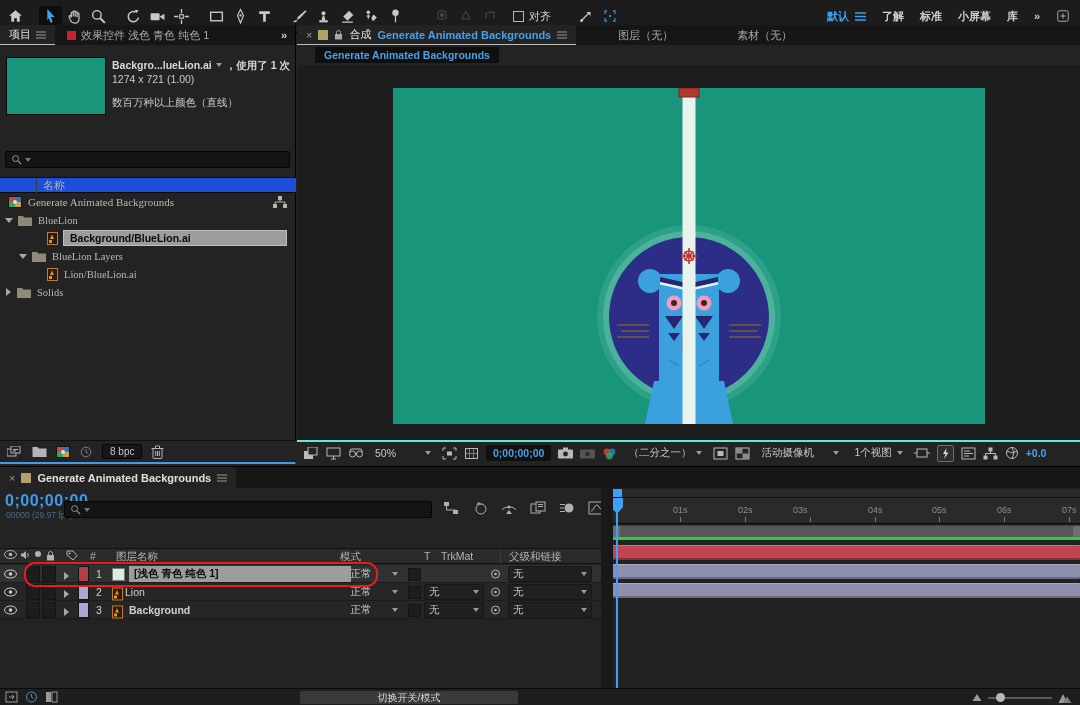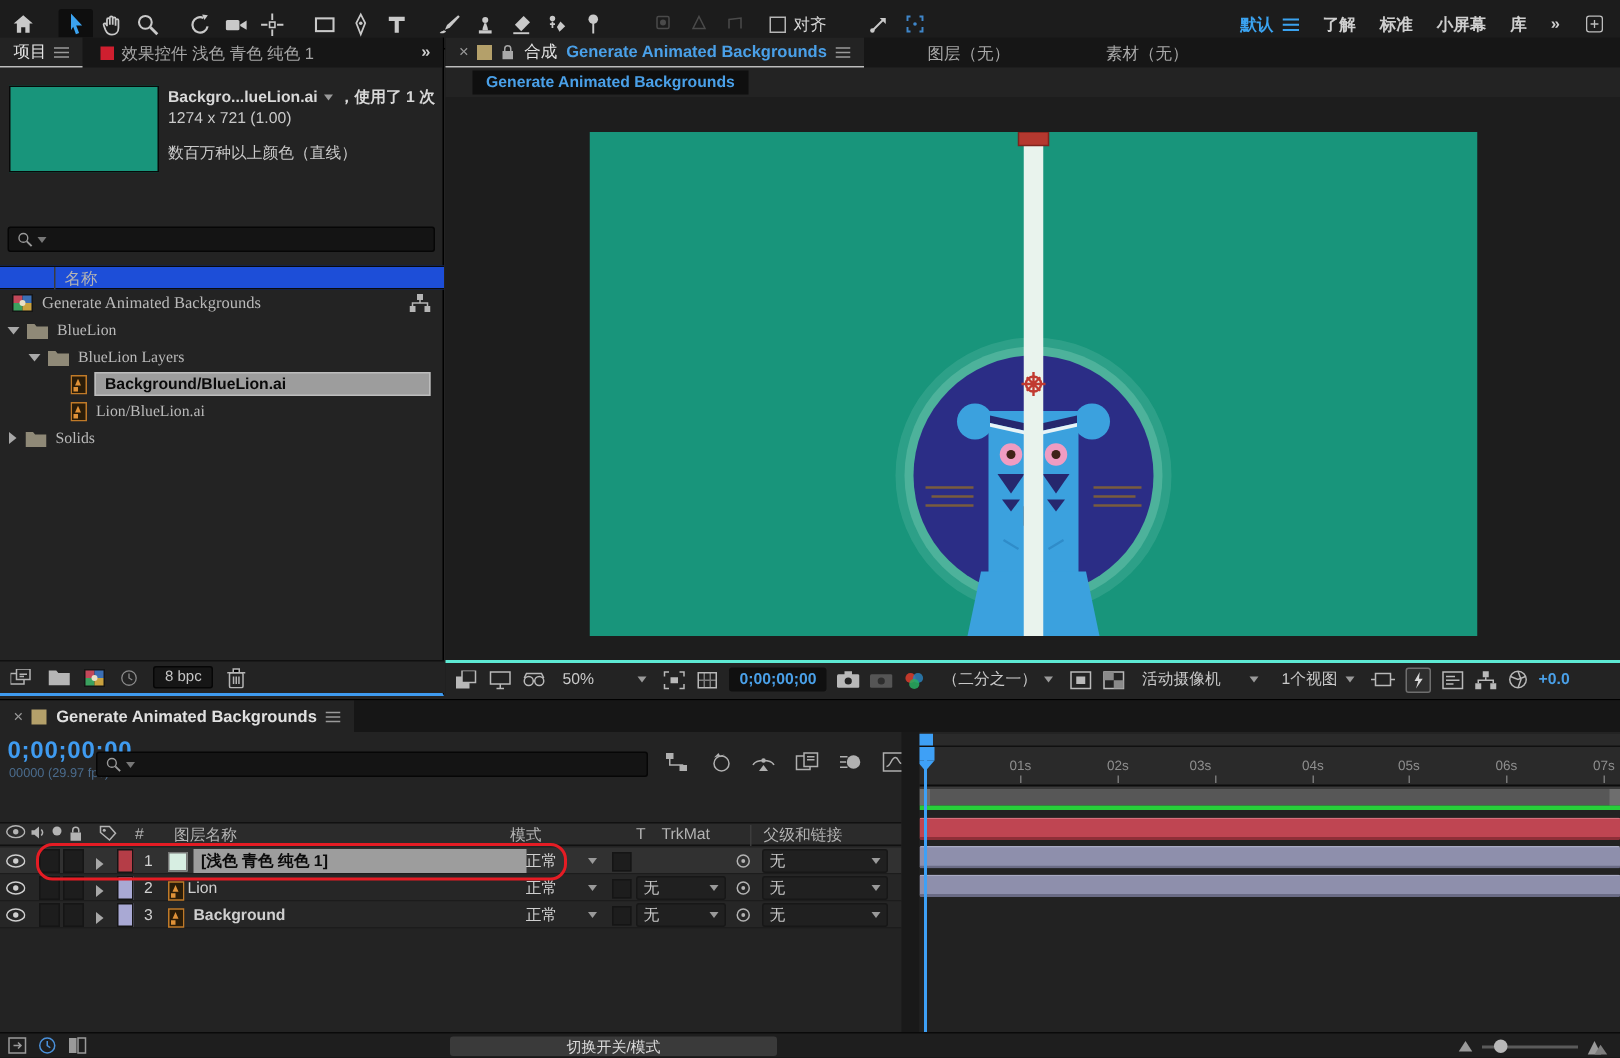--- a/index.html
+++ b/index.html
@@ -311,35 +311,35 @@
         </svg>
       </div>
       <div class="trow">
         <span class="tw-open" style="margin-left:5px"></span>
         <svg width="14" height="11" viewBox="0 0 14 11" style="margin-left:5px">
             <path d="M0 1h5l1.4 1.6H14V11H0z" fill="#8f8977"></path>
           </svg>
         <span style="margin-left:6px;font-family:'Liberation Serif','DejaVu Serif',serif">BlueLion</span>
       </div>
       <div class="trow">
-        <span class="tw-open" style="margin-left:19px"></span>
-        <svg width="14" height="11" viewBox="0 0 14 11" style="margin-left:5px">
-            <path d="M0 1h5l1.4 1.6H14V11H0z" fill="#8f8977"></path>
-          </svg>
-        <span style="margin-left:6px;font-family:'Liberation Serif','DejaVu Serif',serif">BlueLion Layers</span>
-      </div>
-      <div class="trow">
         <svg width="11" height="13" viewBox="0 0 11 13" style="margin-left:47px">
             <rect x=".5" y=".5" width="10" height="12" fill="#2a1c08" stroke="#c07a28"></rect>
             <rect x="2" y="8" width="3" height="3" fill="#e09238"></rect>
             <path d="M5 2.5L7 7H3z" fill="#e09238"></path>
           </svg>
         <div class="sel-chip" style="margin-left:5px">
           <span>Background/BlueLion.ai</span>
         </div>
+      </div>
+      <div class="trow">
+        <span class="tw-open" style="margin-left:19px"></span>
+        <svg width="14" height="11" viewBox="0 0 14 11" style="margin-left:5px">
+            <path d="M0 1h5l1.4 1.6H14V11H0z" fill="#8f8977"></path>
+          </svg>
+        <span style="margin-left:6px;font-family:'Liberation Serif','DejaVu Serif',serif">BlueLion Layers</span>
       </div>
       <div class="trow">
         <svg width="11" height="13" viewBox="0 0 11 13" style="margin-left:47px">
             <rect x=".5" y=".5" width="10" height="12" fill="#2a1c08" stroke="#c07a28"></rect>
             <rect x="2" y="8" width="3" height="3" fill="#e09238"></rect>
             <path d="M5 2.5L7 7H3z" fill="#e09238"></path>
           </svg>
         <span style="margin-left:6px;font-family:'Liberation Serif','DejaVu Serif',serif">Lion/BlueLion.ai</span>
       </div>
       <div class="trow">

